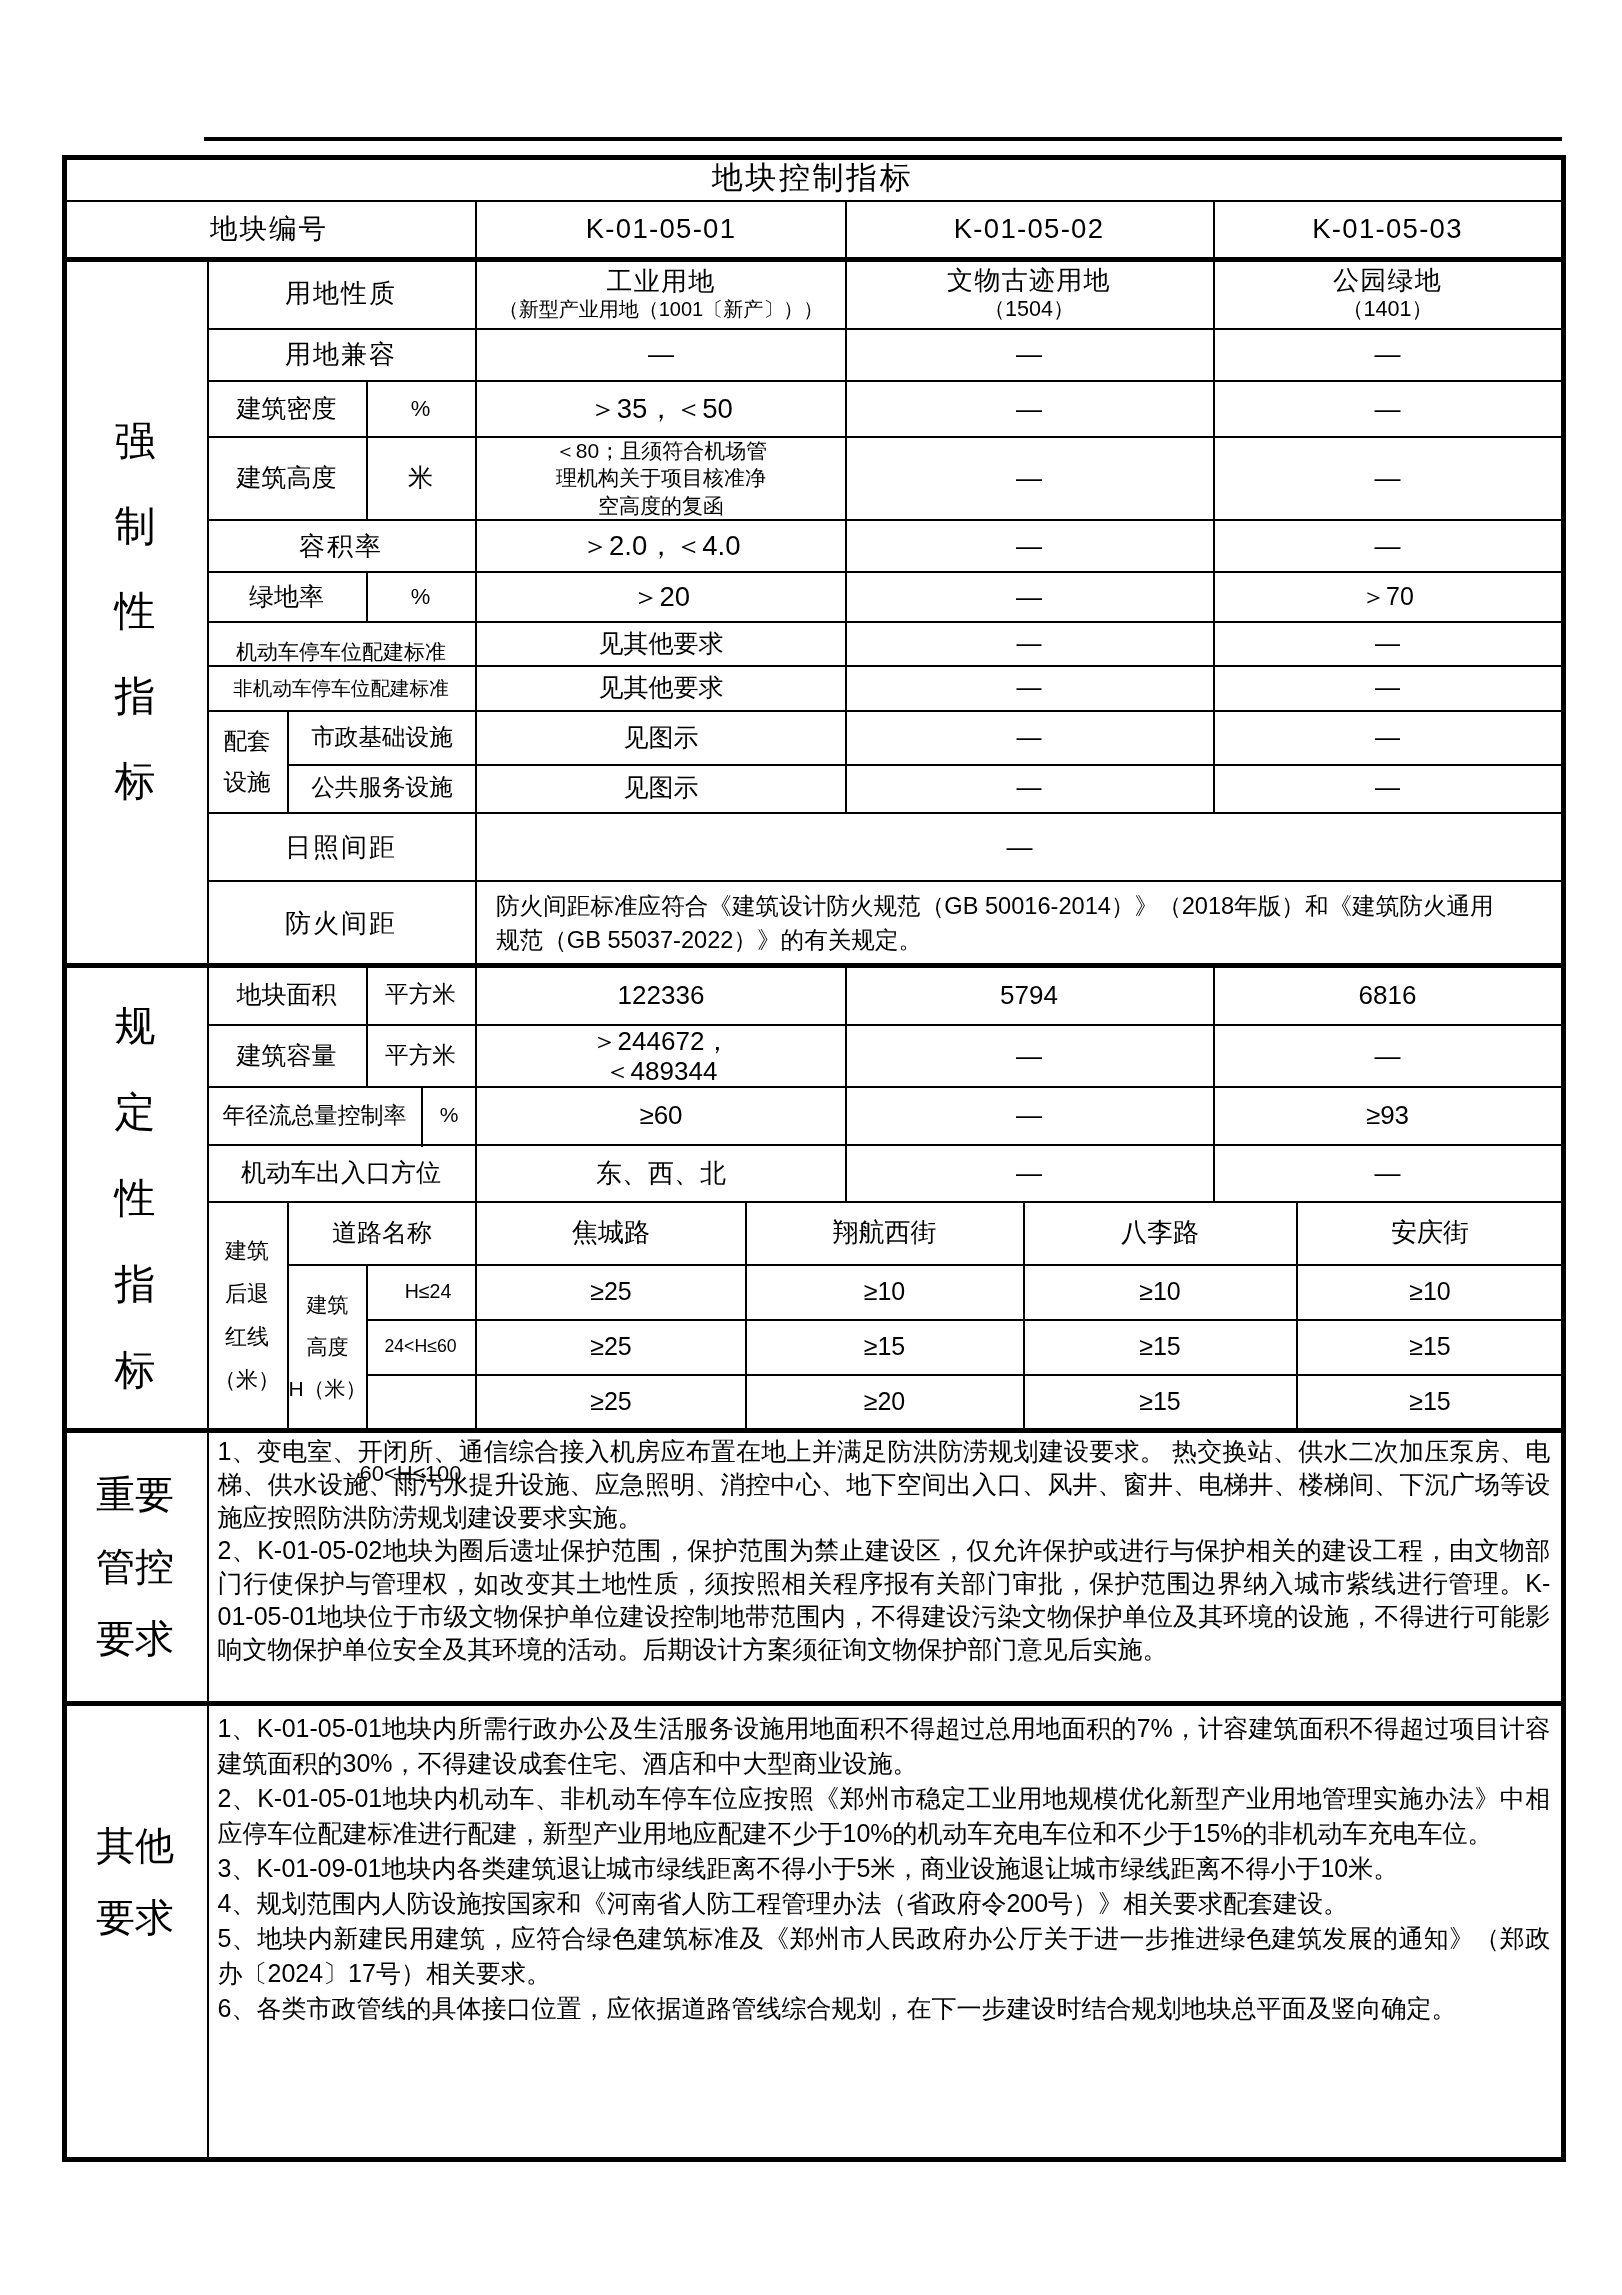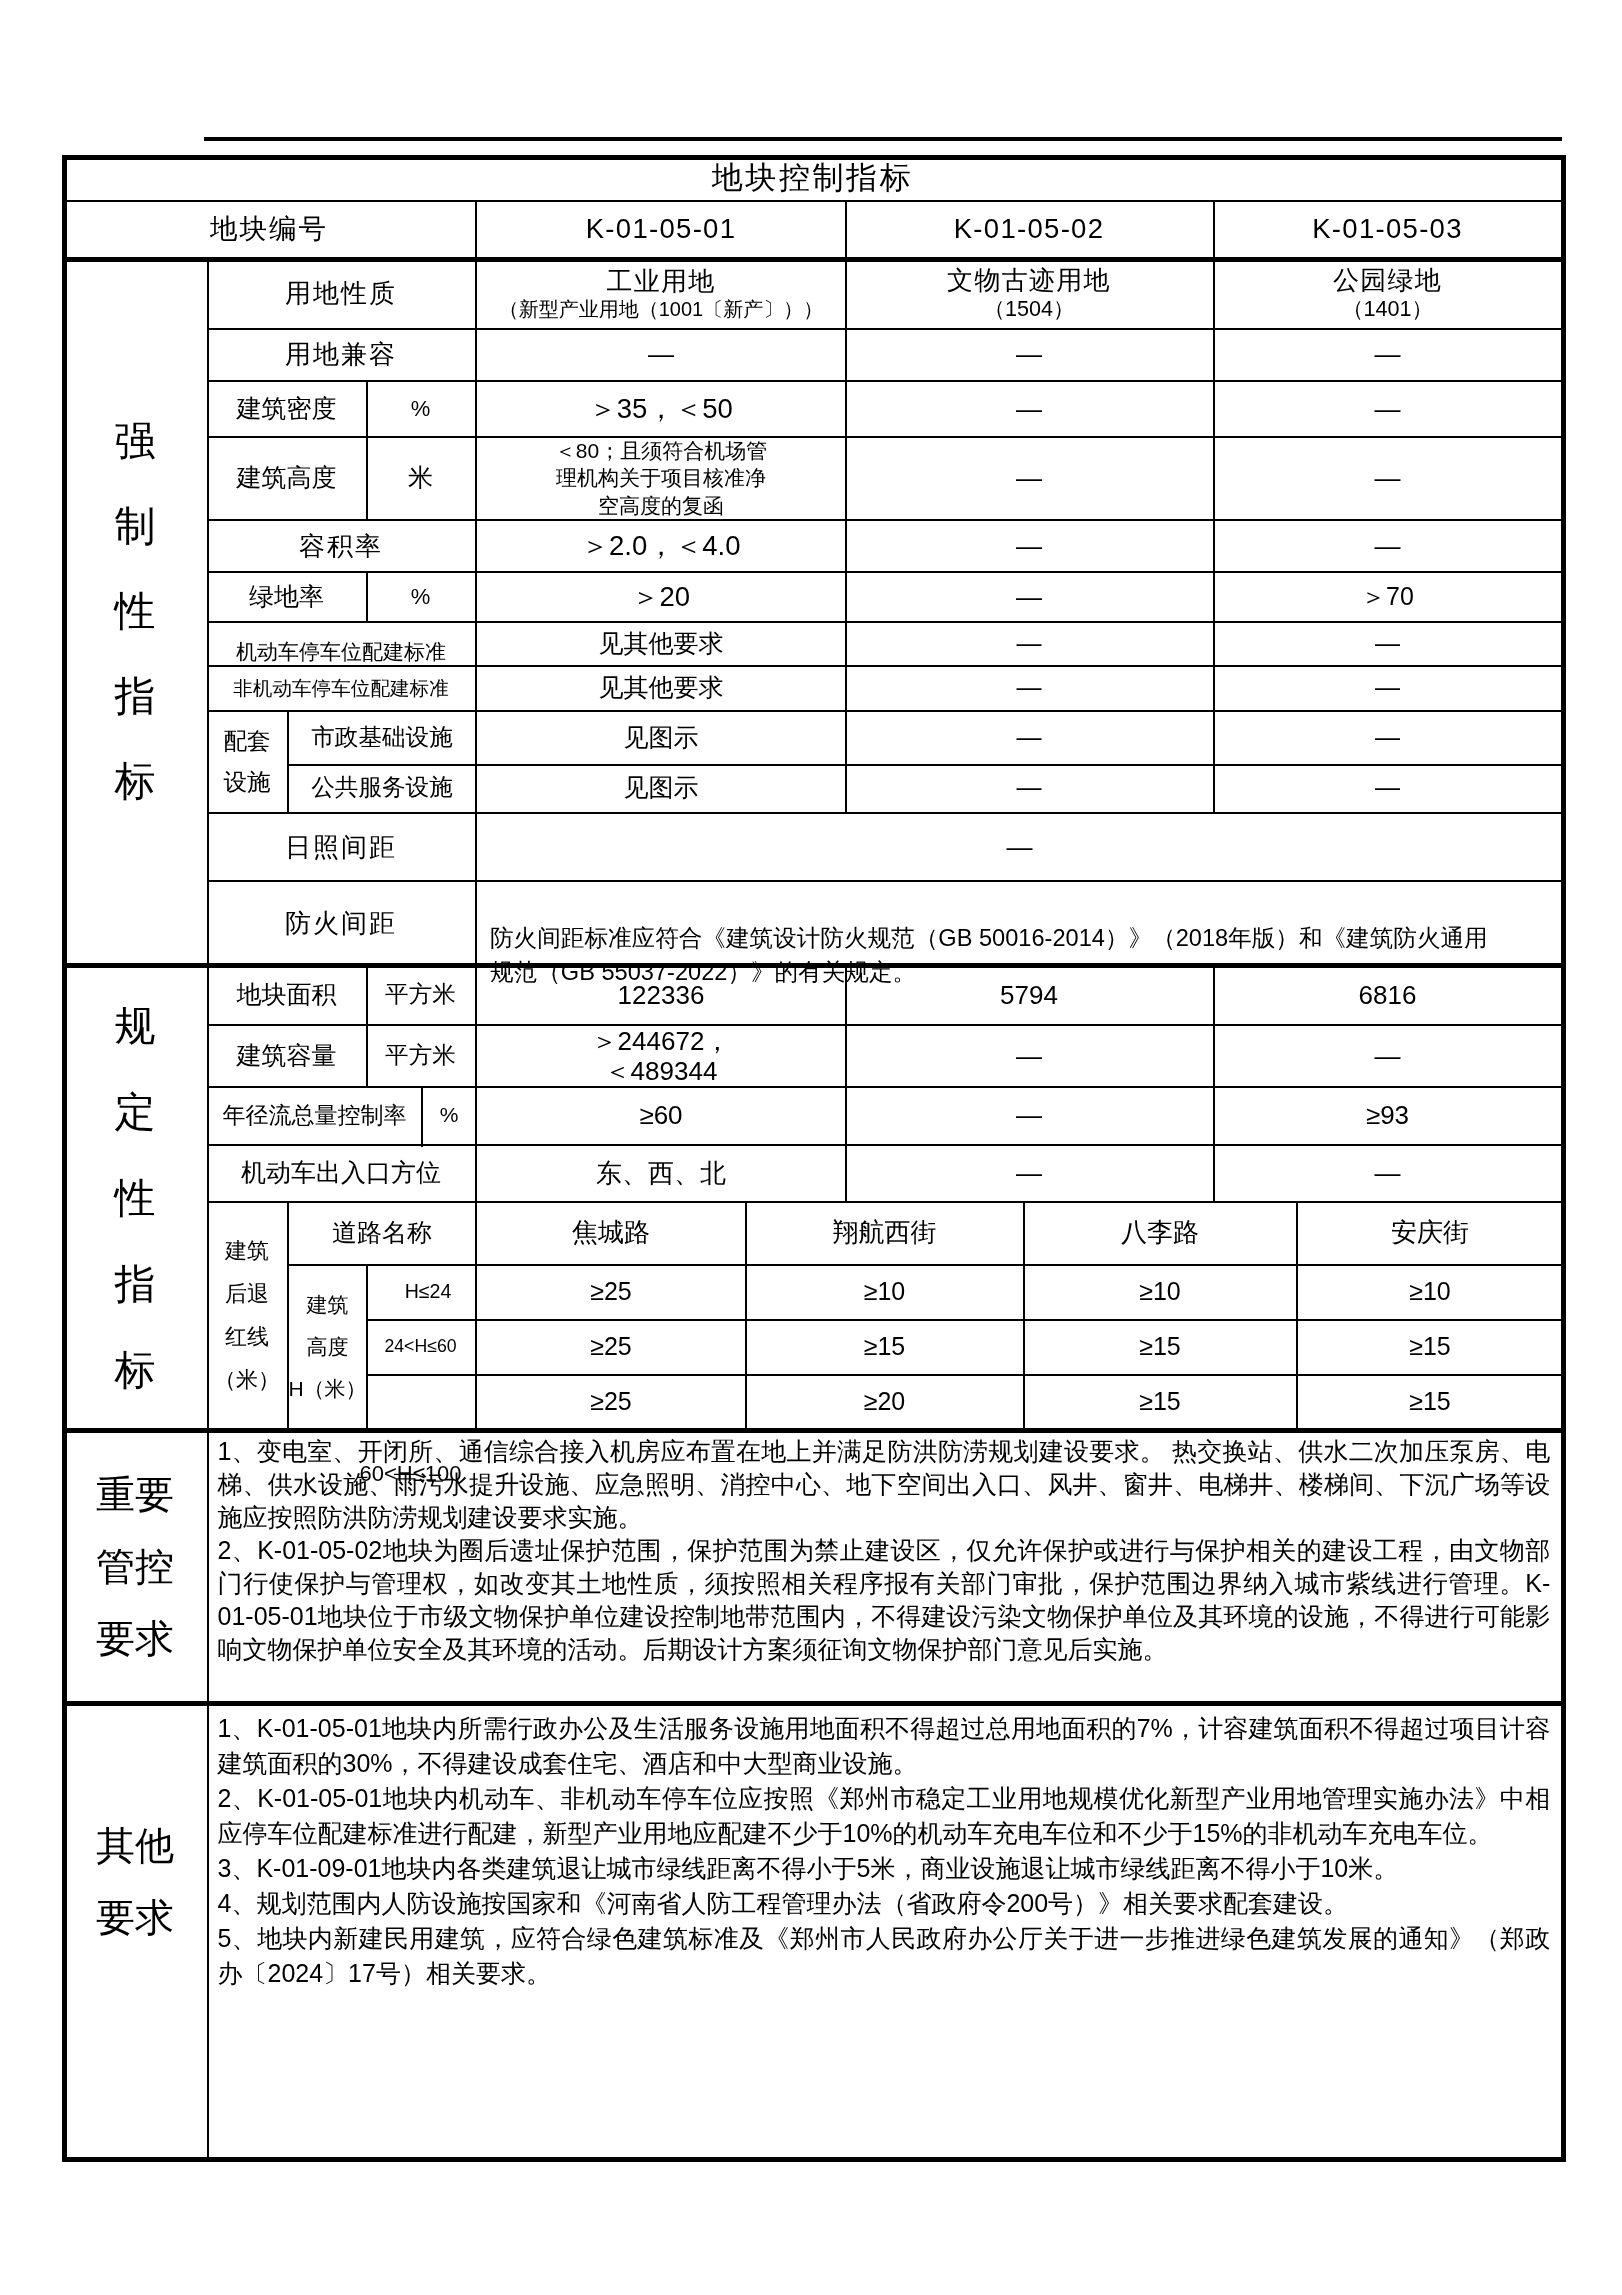--- a/index.html
+++ b/index.html
@@ -143,21 +143,21 @@
 
   <div class="c" style="left:288px;top:764px;width:188px;height:48px;font-size:23.6px;">公共服务设施</div>
   <div class="c" style="left:476px;top:764px;width:370px;height:48px;font-size:25px;">见图示</div>
   <div class="c" style="left:845px;top:764px;width:368px;height:48px;font-size:25px;">—</div>
   <div class="c" style="left:1213px;top:764px;width:349px;height:48px;font-size:25px;">—</div>
 
   <div class="c" style="left:207px;top:813px;width:268px;height:68px;font-size:26px;letter-spacing:2px;">日照间距</div>
   <div class="c" style="left:476px;top:813px;width:1087px;height:68px;font-size:26px;">—</div>
 
   <div class="c" style="left:207px;top:881px;width:268px;height:84px;font-size:26px;letter-spacing:2px;">防火间距</div>
-  <div class="c pre left" style="left:476px;top:881px;width:1087px;height:84px;font-size:23.6px;line-height:34px;padding-left:14px;margin-top:32px;">防火间距标准应符合《建筑设计防火规范（GB 50016-2014）》（2018年版）和《建筑防火通用
+  <div class="c pre left" style="left:476px;top:881px;width:1087px;height:84px;font-size:23.6px;line-height:34px;padding-left:20px;">防火间距标准应符合《建筑设计防火规范（GB 50016-2014）》（2018年版）和《建筑防火通用
 规范（GB 55037-2022）》的有关规定。</div>
 
   <div class="c pre" style="left:63px;top:965px;width:144px;height:465px;font-size:41px;line-height:86px;">规
 定
 性
 指
 标</div>
 
   <div class="c" style="left:207px;top:965px;width:159px;height:60px;font-size:25px;">地块面积</div>
   <div class="c" style="left:366px;top:965px;width:109px;height:60px;font-size:23.6px;">平方米</div>
@@ -224,16 +224,17 @@
   </div>
 
   <div class="c pre" style="left:63px;top:1703px;width:144px;height:457px;font-size:39px;line-height:72px;transform:translateY(-50px);">其他
 要求</div>
   <div class="notes" style="left:207px;top:1703px;width:1355px;height:457px;padding:7.9px 11.8px 0 10.5px;font-size:25px;line-height:35px;">
     <p>1、K-01-05-01地块内所需行政办公及生活服务设施用地面积不得超过总用地面积的7%，计容建筑面积不得超过项目计容建筑面积的30%，不得建设成套住宅、酒店和中大型商业设施。</p>
     <p>2、K-01-05-01地块内机动车、非机动车停车位应按照《郑州市稳定工业用地规模优化新型产业用地管理实施办法》中相应停车位配建标准进行配建，新型产业用地应配建不少于10%的机动车充电车位和不少于15%的非机动车充电车位。</p>
     <p>3、K-01-09-01地块内各类建筑退让城市绿线距离不得小于5米，商业设施退让城市绿线距离不得小于10米。</p>
     <p>4、规划范围内人防设施按国家和《河南省人防工程管理办法（省政府令200号）》相关要求配套建设。</p>
     <p>5、地块内新建民用建筑，应符合绿色建筑标准及《郑州市人民政府办公厅关于进一步推进绿色建筑发展的通知》（郑政办〔2024〕17号）相关要求。</p>
+    <p>6、各类市政管线的具体接口位置，应依据道路管线综合规划，在下一步建设时结合规划地块总平面及竖向确定。</p>
   </div>
 
 </div>
 
 
 </body></html>

